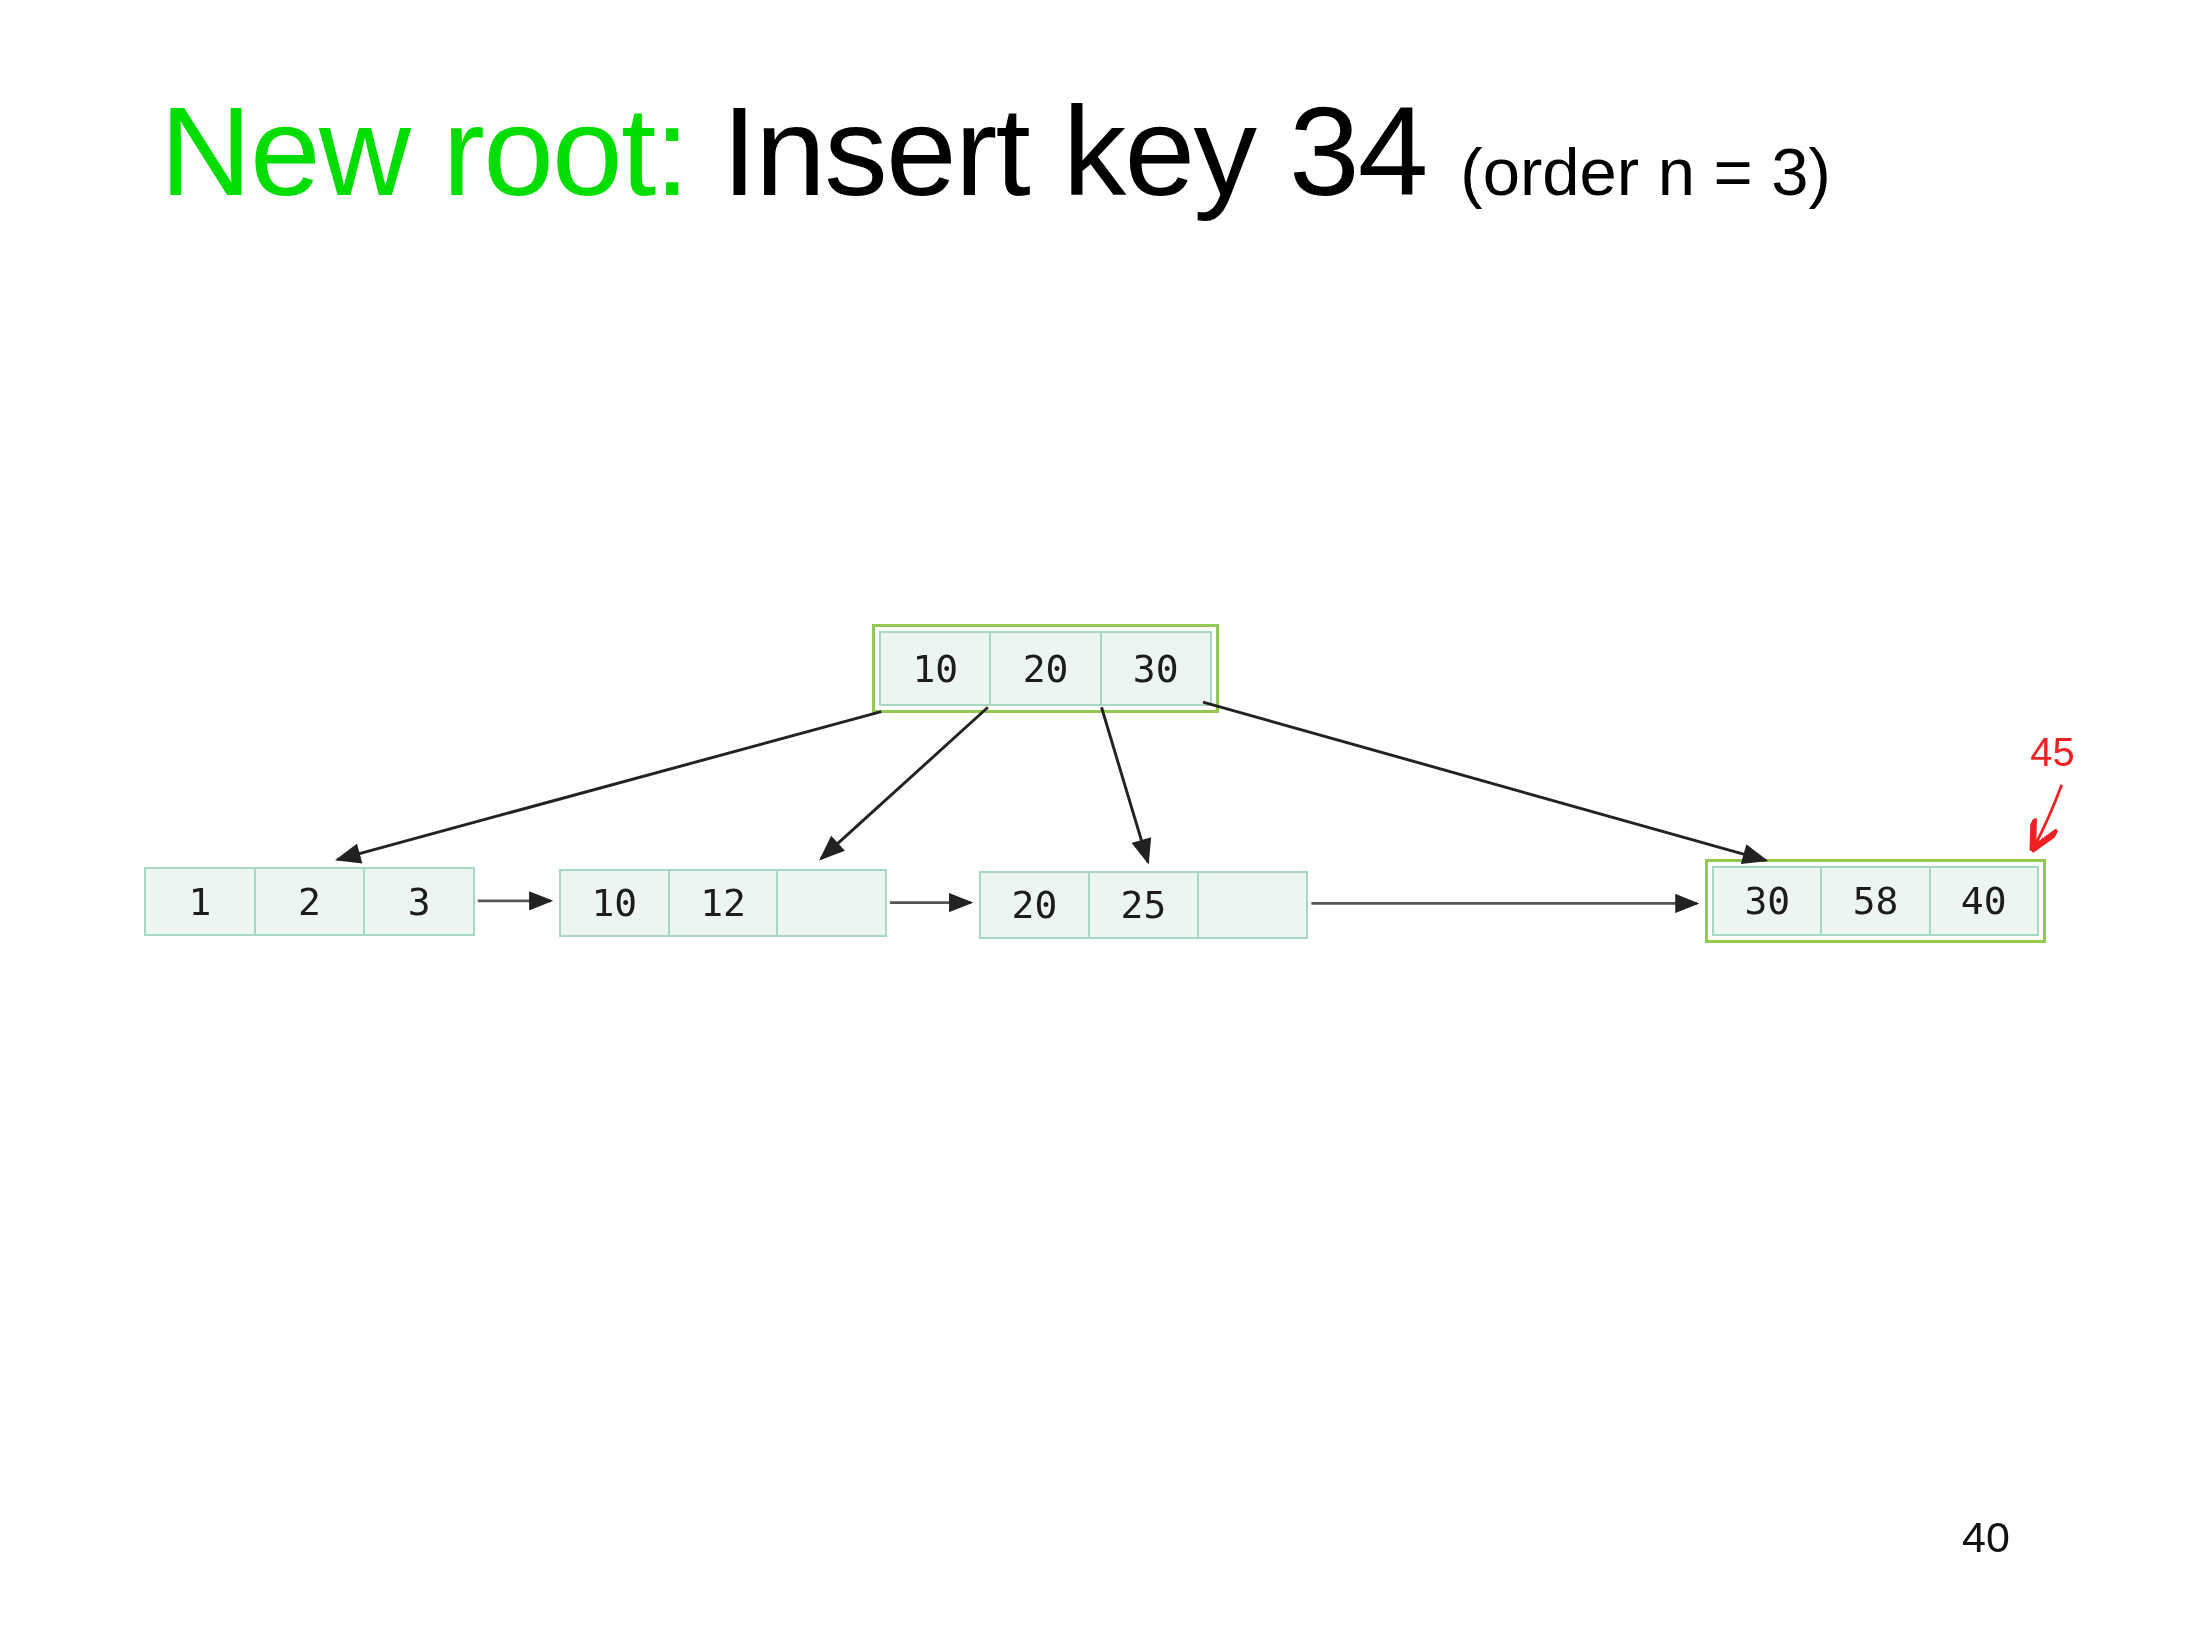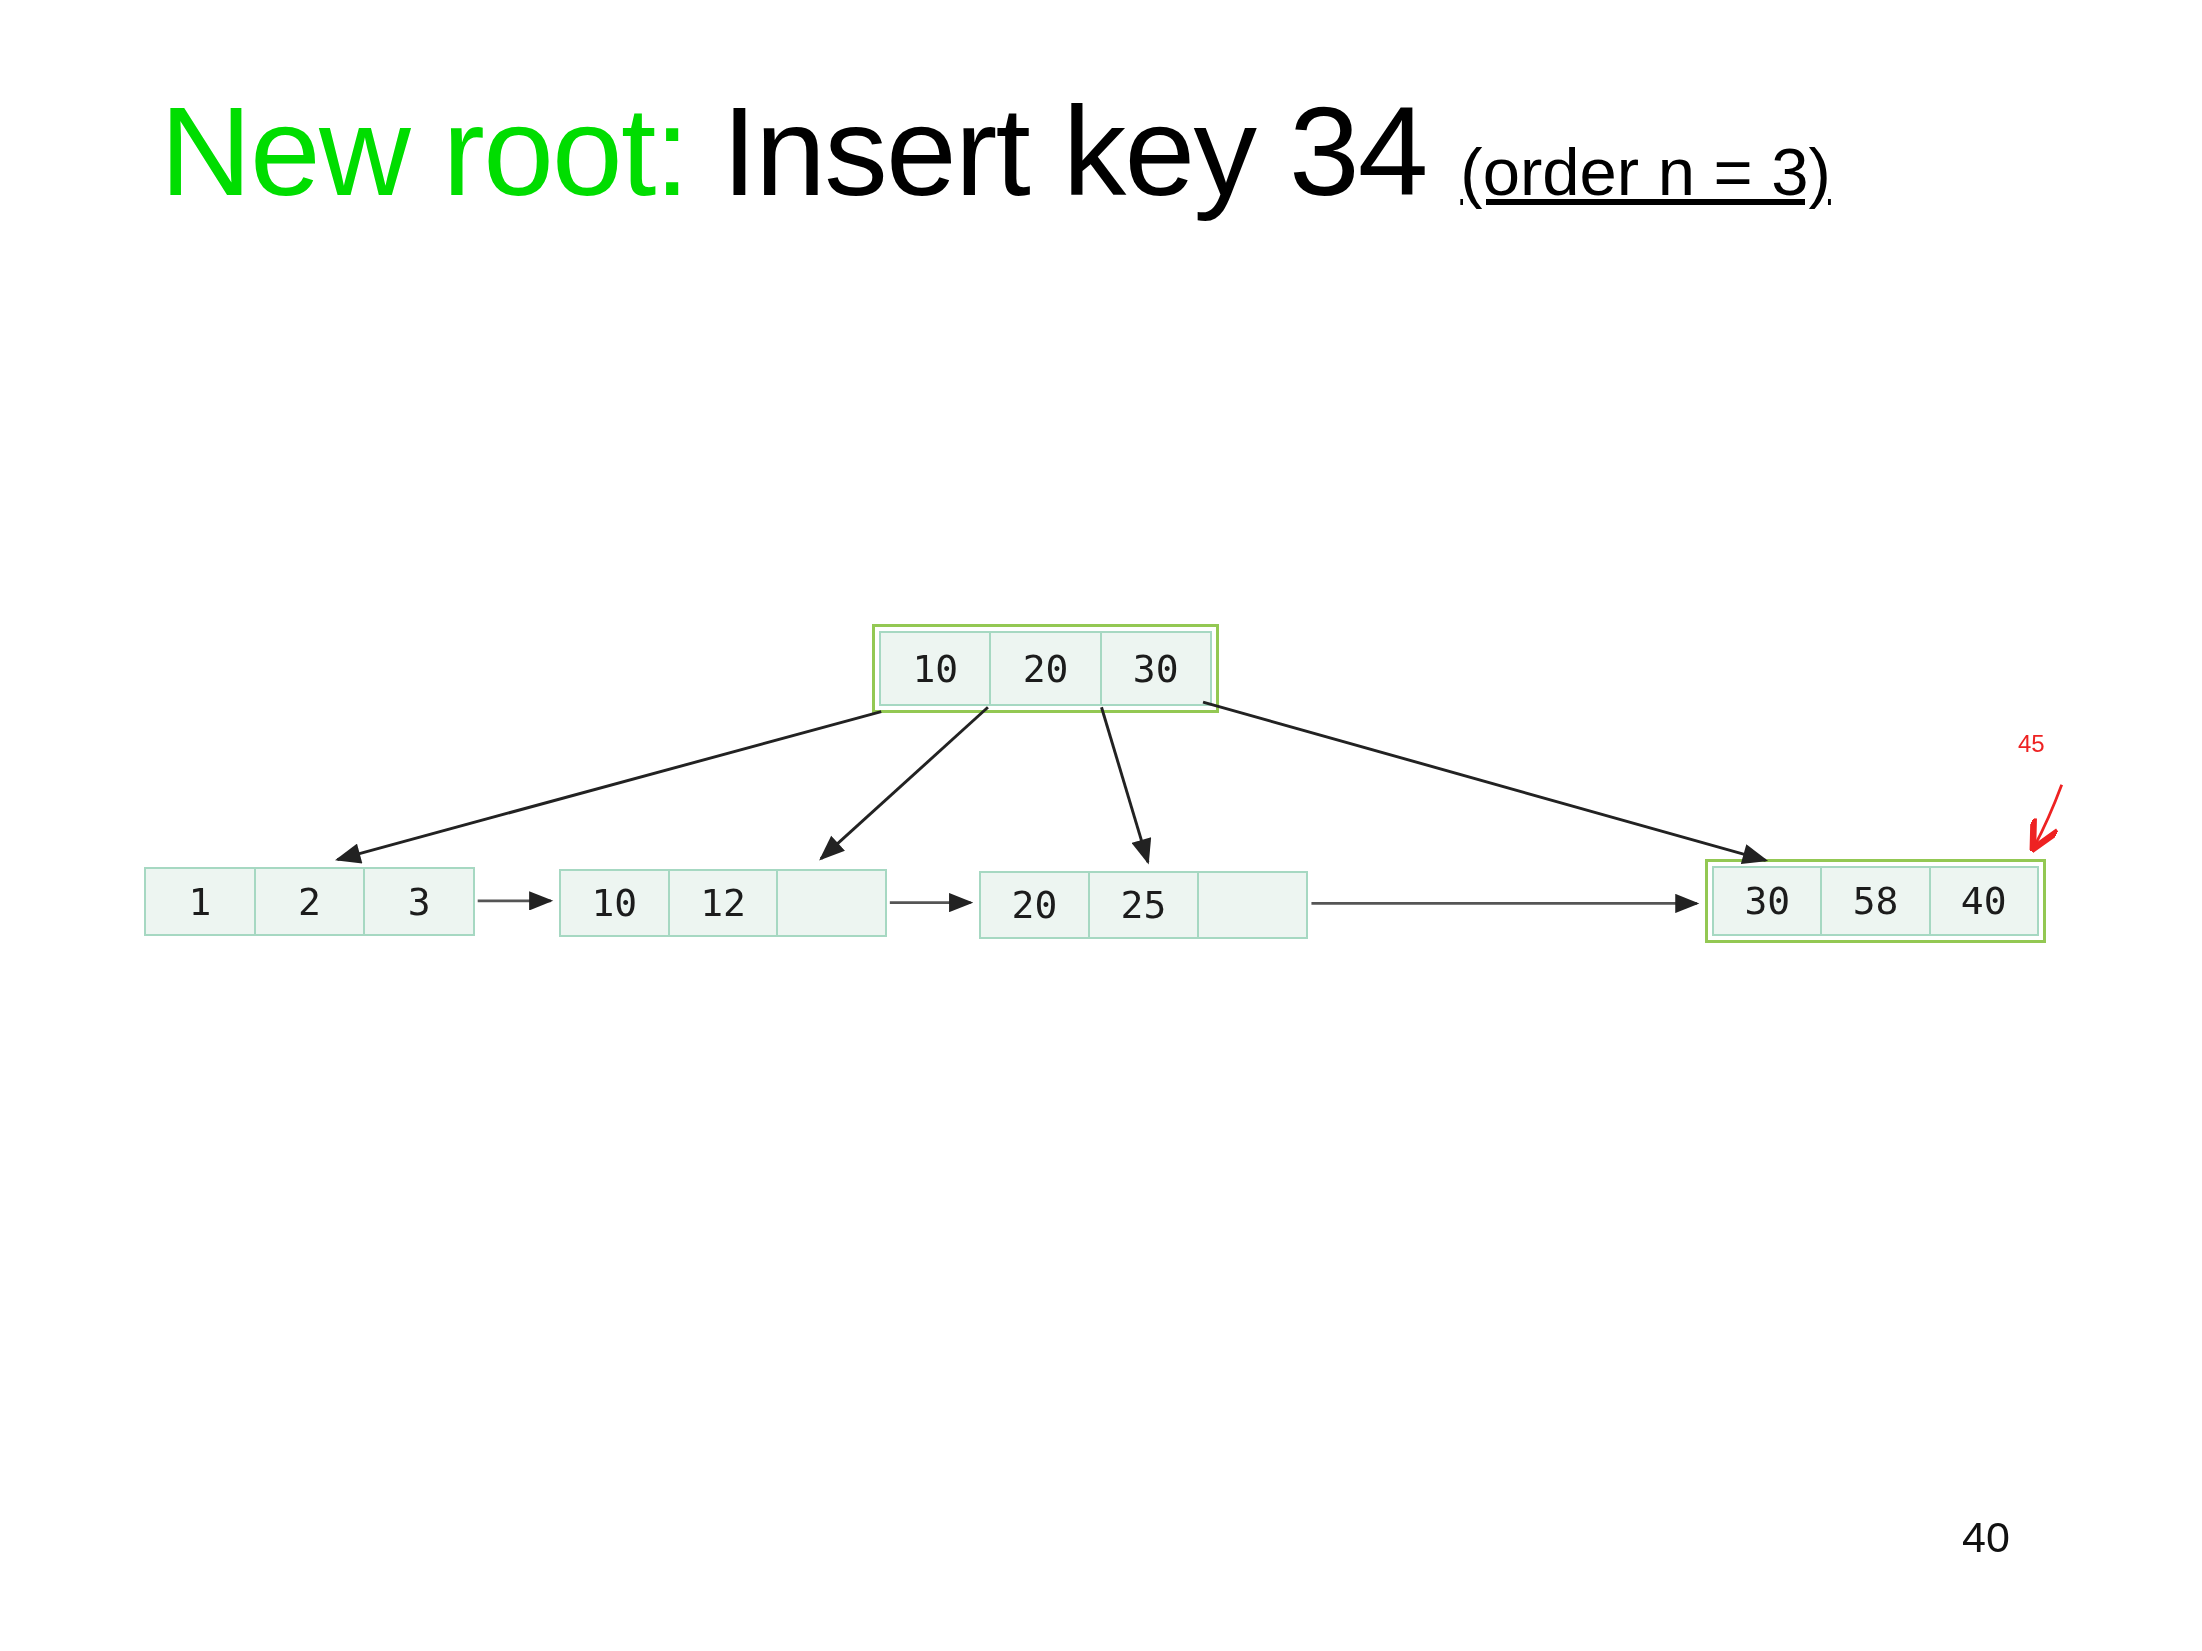--- a/index.html
+++ b/index.html
@@ -31,21 +31,20 @@
     margin-top: 45px;
   }
   .title .main {
     font-size: 127px;
     color: #000000;
   }
   .title .suffix {
     font-size: 67px;
     color: #000000;
     letter-spacing: 0;
-    text-decoration: underline;
   }
 
   
   .node {
     position: absolute;
     display: flex;
     box-sizing: border-box;
     border: 2.6px solid #a6d8c2;
     background: #edf5f1;
   }
@@ -75,22 +74,22 @@
     height: 100%;
     left: 0; top: 0;
   }
 
   
   .annotation-45 {
     position: absolute;
     left: 2018px;
     top: 730px;
     width: 69px;
-    text-align: left;
-    font-size: 24px;
+    text-align: center;
+    font-size: 40px;
     color: #ee2222;
   }
 
   
   .page-number {
     position: absolute;
     left: 1962px;
     top: 1513px;
     font-size: 43px;
     color: #111111;

